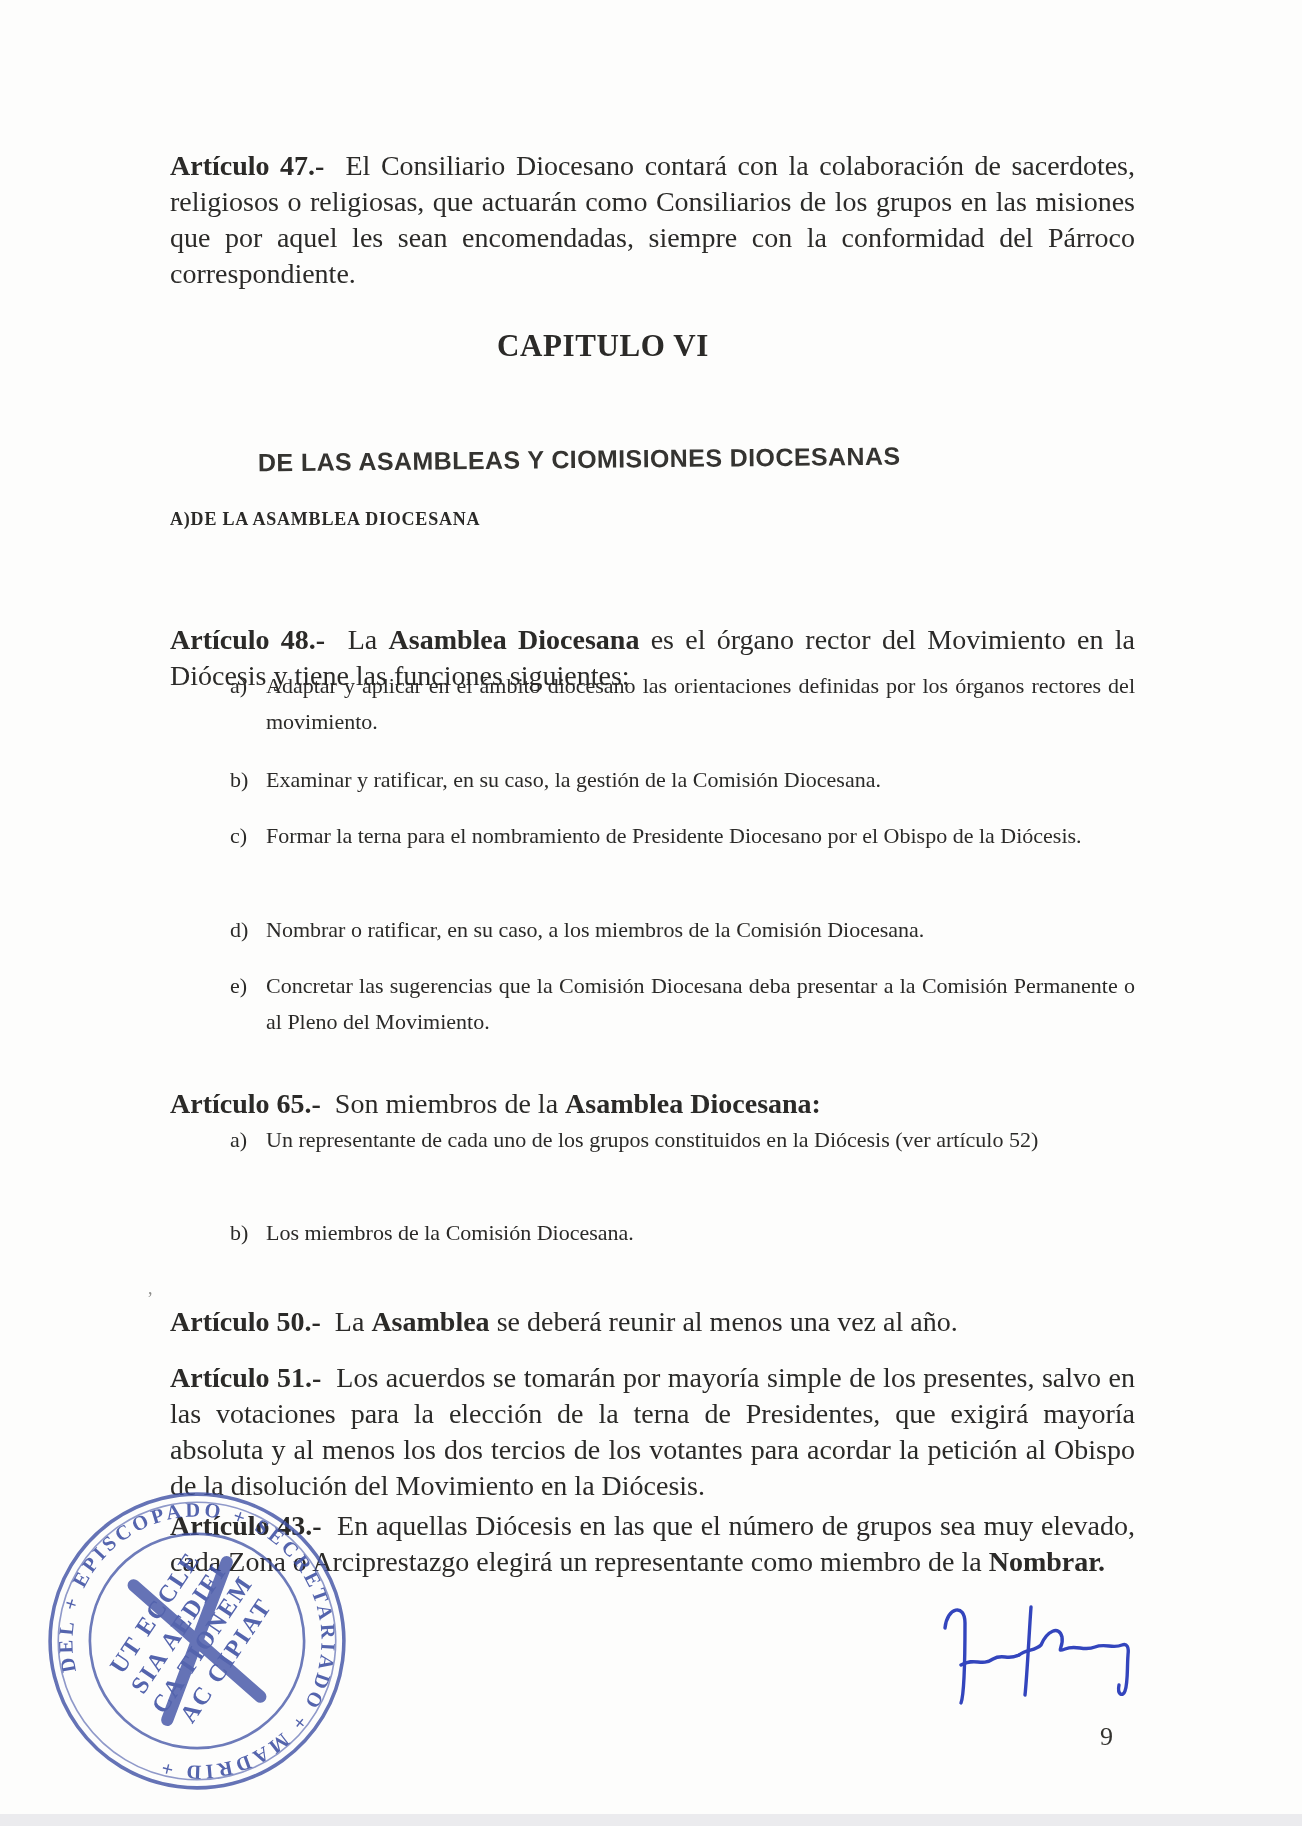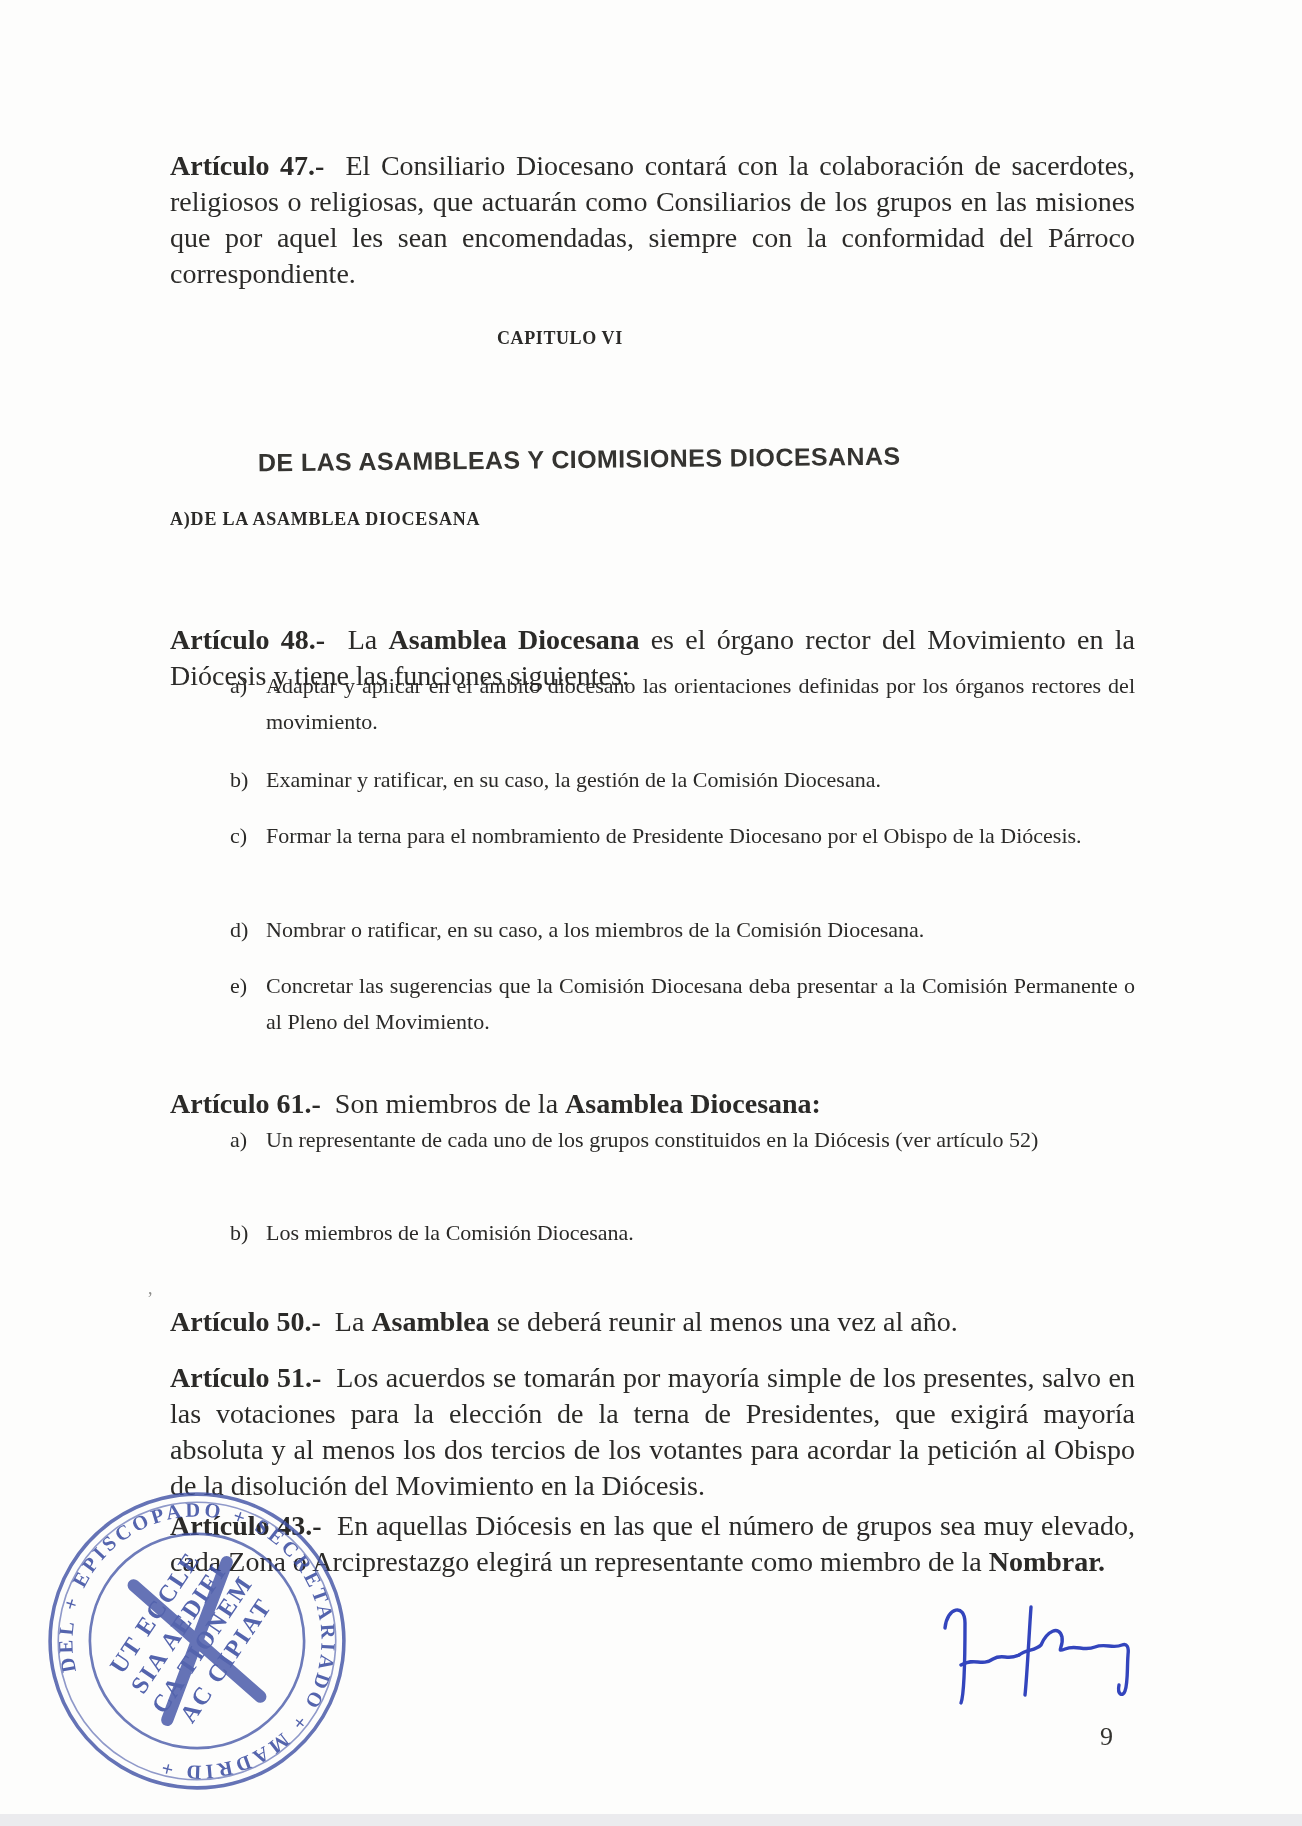--- a/index.html
+++ b/index.html
@@ -19,21 +19,21 @@
   }
   .item{
     left:230px;width:905px;
     display:flex;
     font-size:22px;line-height:36px;
   }
   .marker{flex:0 0 36px;width:36px;}
   .itext{flex:1;text-align:justify;}
   .chapter{
     left:497px;top:328px;
-    font-size:18px;font-weight:700;
+    font-size:31px;font-weight:700;
     letter-spacing:0.6px;white-space:nowrap;
   }
   .bigtitle{
     left:258px;top:445px;
     font-family:"Liberation Sans",sans-serif;
     font-weight:700;font-size:25px;
     letter-spacing:0.4px;white-space:nowrap;
     transform:rotate(-0.6deg);
     color:#353431;
   }
@@ -84,21 +84,21 @@
 </div>
 <div class="abs item" style="top:912px;">
   <span class="marker">d)</span>
   <span class="itext">Nombrar o ratificar, en su caso, a los miembros de la Comisión Diocesana.</span>
 </div>
 <div class="abs item" style="top:968px;">
   <span class="marker">e)</span>
   <span class="itext">Concretar las sugerencias que la Comisión Diocesana deba presentar a la Comisión Permanente o al Pleno del Movimiento.</span>
 </div>
 
-<p class="abs para" style="top:1058px;"><span style="font-weight: 700;">Artículo 61.-</span><span>&nbsp; Son miembros de la </span><span style="font-weight: 700;">Asamblea Diocesana:</span></p>
+<p class="abs para" style="top:1058px;"><span style="font-weight: 700;">Artículo 65.-</span><span>&nbsp; Son miembros de la </span><span style="font-weight: 700;">Asamblea Diocesana:</span></p>
 
 <div class="abs item" style="top:1122px;">
   <span class="marker">a)</span>
   <span class="itext">Un representante de cada uno de los grupos constituidos en la Diócesis (ver artículo 52)</span>
 </div>
 <div class="abs item" style="top:1215px;">
   <span class="marker">b)</span>
   <span class="itext">Los miembros de la Comisión Diocesana.</span>
 </div>
 

